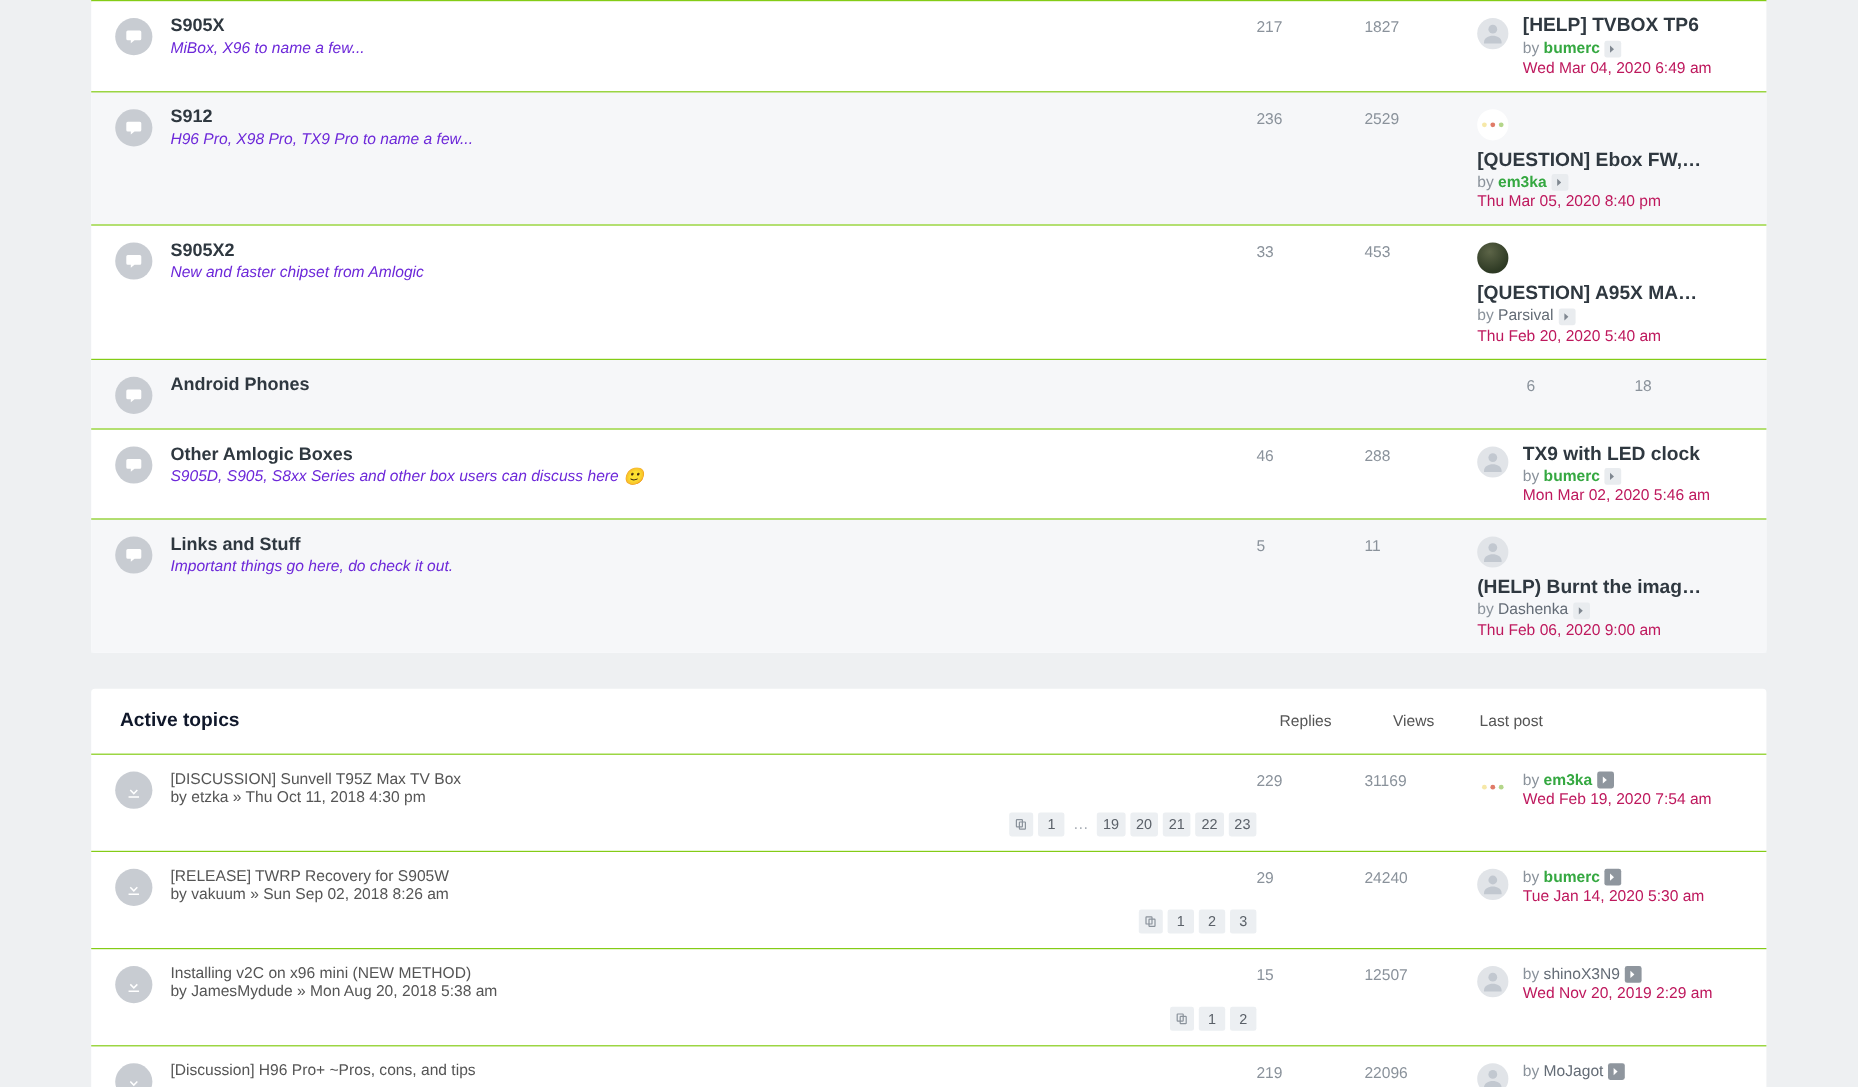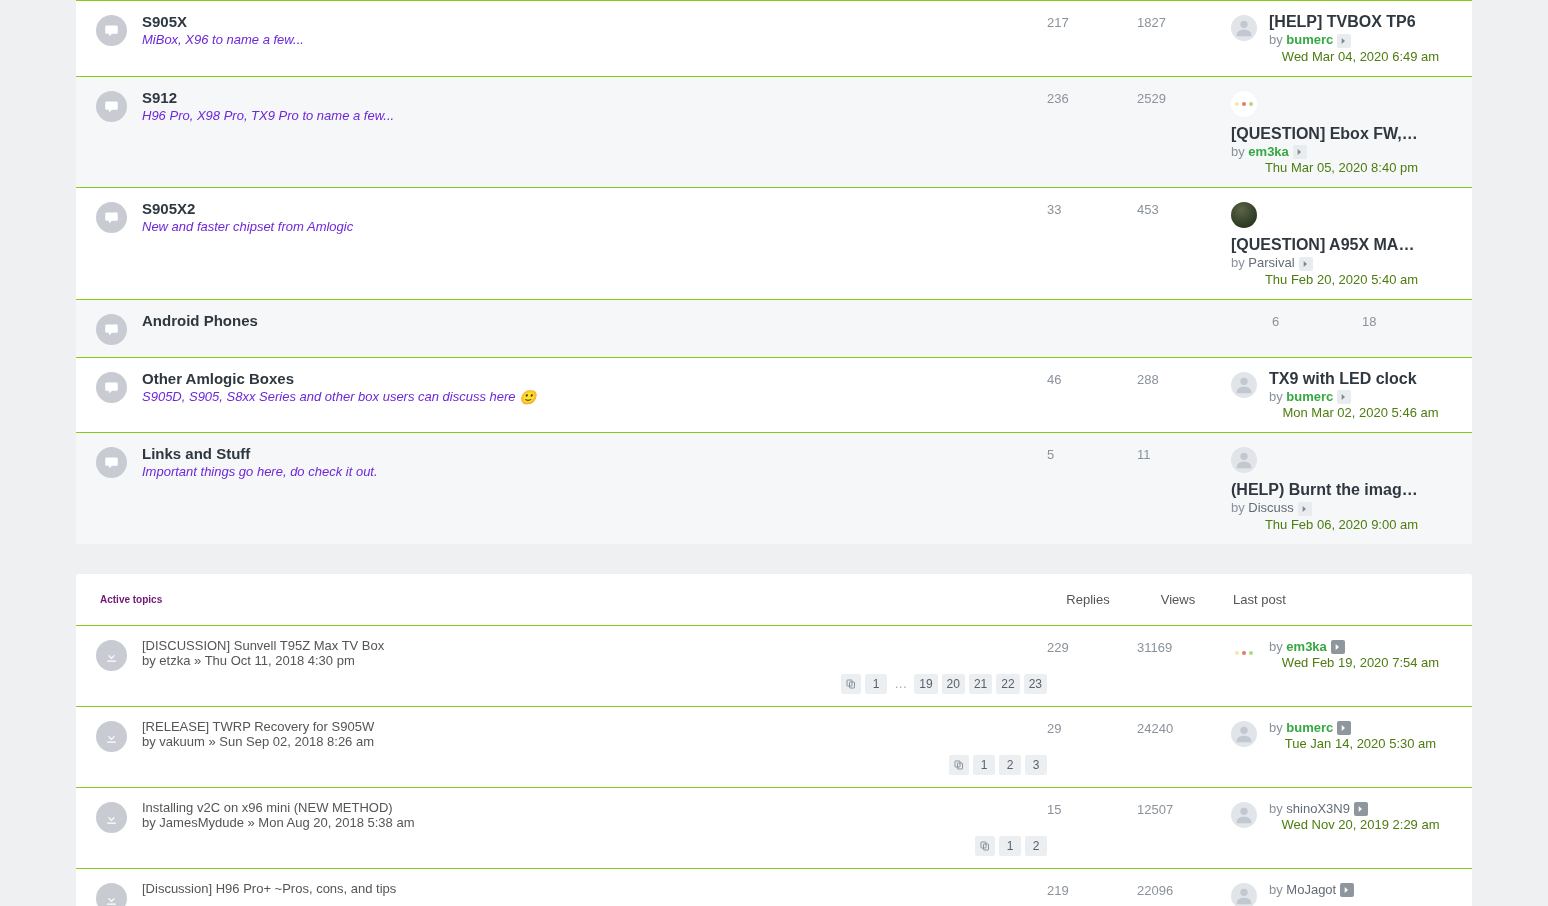--- a/index.html
+++ b/index.html
@@ -20,21 +20,21 @@
     border-radius: 3px;
     margin-bottom: 30px;
   }
   .section-header {
     padding: 18px 24px 18px 24px;
     display: flex;
     align-items: center;
     font-weight: bold;
     color: #4b4b4b;
   }
-  .sh-title { flex: 1; font-size: 10px; color: #701a75; }
+  .sh-title { flex: 1; font-size: 16px; color: #0f172a; }
   .sh-col { width: 90px; text-align: center; color: #555; font-weight: normal; }
   .sh-last { width: 225px; padding-left: 10px; text-align: left; color: #555; font-weight: normal; }
   .row {
     display: flex;
     align-items: flex-start;
     padding: 12px 20px 12px 20px;
     border-top: 1px solid #84cc16;
   }
   .row.shade { background: #f6f7f9; }
   .row-icon {
@@ -70,21 +70,21 @@
   .avatar.loading { background: #fff; display:flex; align-items:center; justify-content:center; gap:3px; }
   .avatar.loading span { width:4px; height:4px; border-radius:50%; display:inline-block; }
   .avatar.loading .d1 { background:#f6e8a8; }
   .avatar.loading .d2 { background:#e07b68; }
   .avatar.loading .d3 { background:#b4d68a; }
   .last-body { flex: 1; }
   .last-title { color: #2f3840; font-weight: bold; font-size: 16px; white-space: nowrap; overflow: hidden; text-overflow: ellipsis; max-width: 190px; }
   .last-by { color: #8a929b; margin-top:1px; }
   .last-by .user   { color: #646c76; }
   .last-by .user.green { color: #35a841; font-weight: bold; }
-  .last-date { color: #4d7c0f; margin-top:1px;text-align:center; }
+  .last-date { color: #be185d; margin-top:1px; }
   .goto-icon {
     display: inline-flex; align-items:center; justify-content:center;
     width: 14px; height: 14px; border-radius: 2px;
     background: #e9ecef; margin-left: 4px; vertical-align: middle;
   }
   .goto-icon svg { width: 8px; height: 8px; fill: #7f8790; }
   .goto-icon-dark {
     display: inline-flex; align-items:center; justify-content:center;
     width: 14px; height: 14px; border-radius: 2px;
     background: #8f969e; margin-left: 4px; vertical-align: middle;
@@ -258,21 +258,21 @@
         <div class="last-col" style="display:block">
           <div style="margin-bottom:8px">
             <div class="avatar">
               <svg viewBox="0 0 24 24">
                 <circle cx="12" cy="8" r="4"></circle>
                 <path d="M4 20c0-4 4-6 8-6s8 2 8 6v1H4z"></path>
               </svg>
             </div>
           </div>
           <div class="last-title">(HELP) Burnt the image succes…</div>
-          <div class="last-by">by <span class="user">Discuss</span><span class="goto-icon">
+          <div class="last-by">by <span class="user">Dashenka</span><span class="goto-icon">
               <svg viewBox="0 0 24 24">
                 <path d="M5 3l10 9-10 9z"></path>
               </svg>
             </span></div>
           <div class="last-date">Thu Feb 06, 2020 9:00 am</div>
         </div>
       </div>
     </div>
   <div class="panel" id="topics-panel">
       <div class="section-header">

